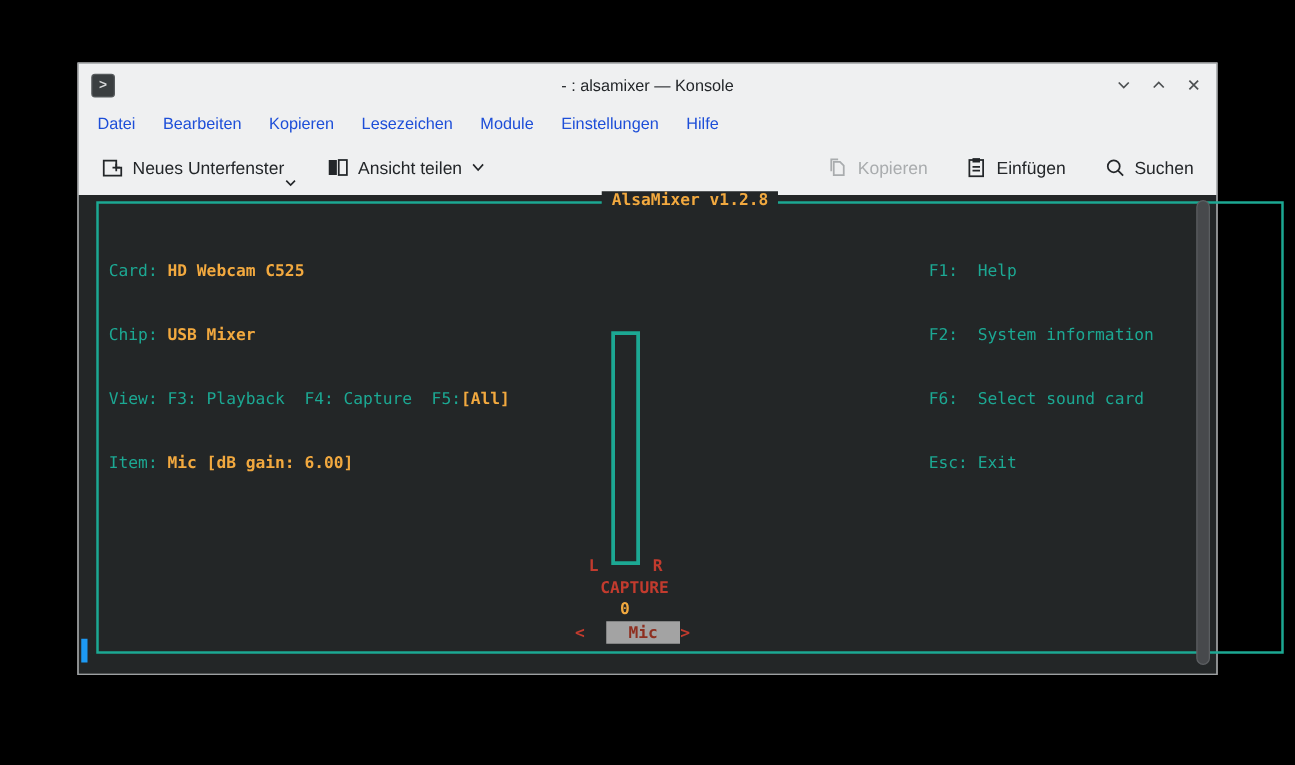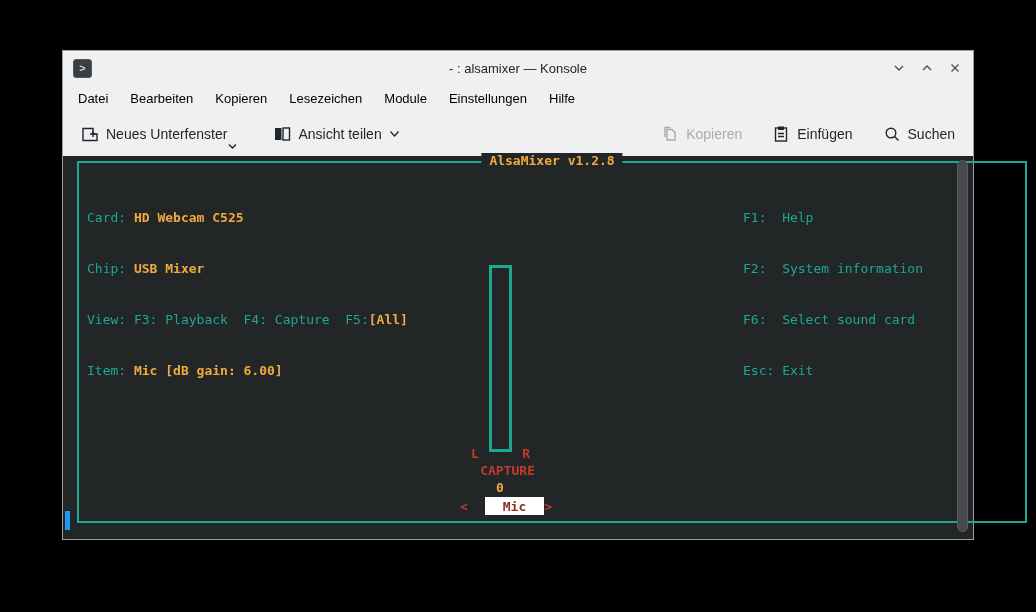--- a/index.html
+++ b/index.html
@@ -26,36 +26,36 @@
     font-size: 13px; color: #232629; pointer-events: none;
   }
   .win-buttons { margin-left: auto; display: flex; gap: 12px; z-index: 2; }
   .win-btn { width: 16px; height: 16px; display: flex; align-items: center; justify-content: center; color: #4d5052; }
 
   
   .menubar {
     position: absolute; left: 0; top: 34px; right: 0; height: 27px;
     display: flex; align-items: center; padding-left: 4px;
   }
-  .menu-item { font-size: 13px; color: #000000; padding: 4px 11px; }
+  .menu-item { font-size: 13px; color: #1d4ed8; padding: 4px 11px; }
 
   
   .toolbar {
     position: absolute; left: 0; top: 61px; right: 0; height: 44px;
     display: flex; align-items: center; padding: 0 12px;
   }
   .tool-btn {
     display: flex; align-items: center; gap: 7px;
     font-size: 14px; color: #232629; padding: 6px 6px; position: relative;
   }
   .tool-btn.disabled { color: #a9acae; justify-content: flex-end; }
   .tool-btn .sub-chevron { position: absolute; right: -4px; bottom: -1px; color: #232629; }
   .spacer { flex: 1; }
   .right-group { display: flex; align-items: center; gap: 18px; }
-  .left-group { display: flex; align-items: center; gap: 34px; }
+  .left-group { display: flex; align-items: center; gap: 22px; }
 
   
   .terminal {
     position: absolute; left: 0; top: 105px; right: 0; bottom: 0;
     background: #232627; font-family: "DejaVu Sans Mono", monospace;
     font-size: 13px; color: #1ca893;
   }
   .alsabox {
     position: absolute; left: 14px; top: 5px; width: 950px; height: 362px;
     border: 2px solid #1ca893;
@@ -86,21 +86,21 @@
   .capture-value {
     position: absolute; left: 386px; top: 317px; width: 70px; text-align: center;
     color: #f2a93f; font-weight: bold;
   }
   .mic-row {
     position: absolute; left: 381px; top: 334px; width: 92px; height: 18px;
     display: flex; align-items: center; justify-content: space-between;
     color: #c23b2e; font-weight: bold;
   }
   .mic-chip {
-    width: 70px; height: 18px; background: #ffffff; color: #8e2f20;
+    width: 70px; height: 18px; background: #a3a3a3; color: #8e2f20;
     display: flex; align-items: center; justify-content: center; font-weight: bold; margin-left: 17px;
   }
 
   .cursor-block { position: absolute; left: 2px; top: 355px; width: 5px; height: 19px; background: #1d99f3; }
   .scrollbar {
     position: absolute; right: 5px; top: 4px; width: 11px; height: 372px;
     background: #47494c; border: 1px solid #5c5f62; border-radius: 6px;
   }
 
   svg { display: block; }

